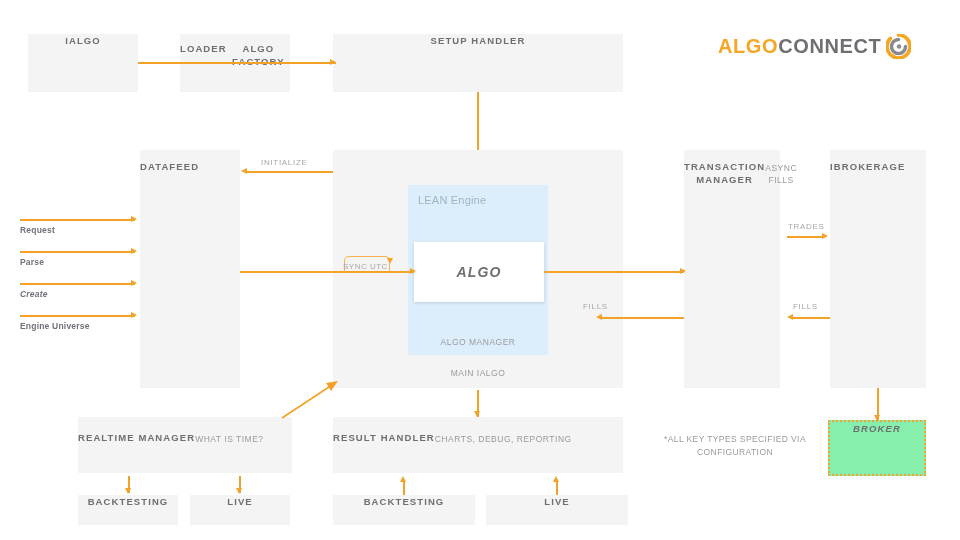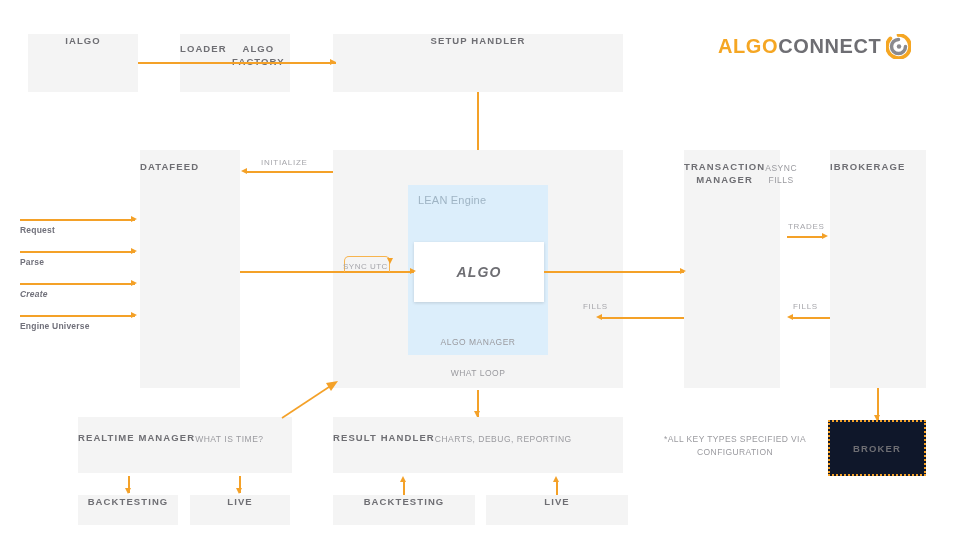--- a/index.html
+++ b/index.html
@@ -86,24 +86,24 @@
     font-size: 8.5px;
     letter-spacing: 0.5px;
     color: #9a9a9f;
   }
 
   
   .broker-box {
     position: absolute;
     box-sizing: border-box;
     border: 2px dotted #f4a128;
-    background: #0f172a;
+    background: #86efac;
     display: flex;
-    align-items: center;
     justify-content: center;
+    font-style: italic;
   }
 
   
   .arrow-h {
     position: absolute;
     height: 1.6px;
     background: #f4a128;
   }
   .arrow-v {
     position: absolute;
@@ -237,21 +237,21 @@
   <div class="head right" style="left:330px; top:58.5px;"></div>
 
   <div class="arrow-v" style="left:477px; top:92px; height:155px;"></div>
   <div class="head down" style="left:473.7px; top:242px;"></div>
 
   <div class="box" style="left:140px; top:150px; width:100px; height:238px; padding-top:10px;">
     <div class="box-title">DATAFEED</div>
   </div>
 
   <div class="box" style="left:333px; top:150px; width:290px; height:238px;">
-    <div class="lean-foot" style="bottom:10px;">WHAT LOOP</div>
+    <div class="lean-foot" style="bottom:10px;">MAIN IALGO</div>
   </div>
 
   <div class="lean" style="left:408px; top:185px; width:140px; height:170px;">
     <div class="lean-label">LEAN Engine</div>
     <div class="lean-foot" style="bottom:8px;margin-top:42px;">ALGO MANAGER</div>
   </div>
 
   <div class="algo-box" style="left:414px; top:242px; width:130px; height:60px;">
     <span>ALGO</span>
   </div>

